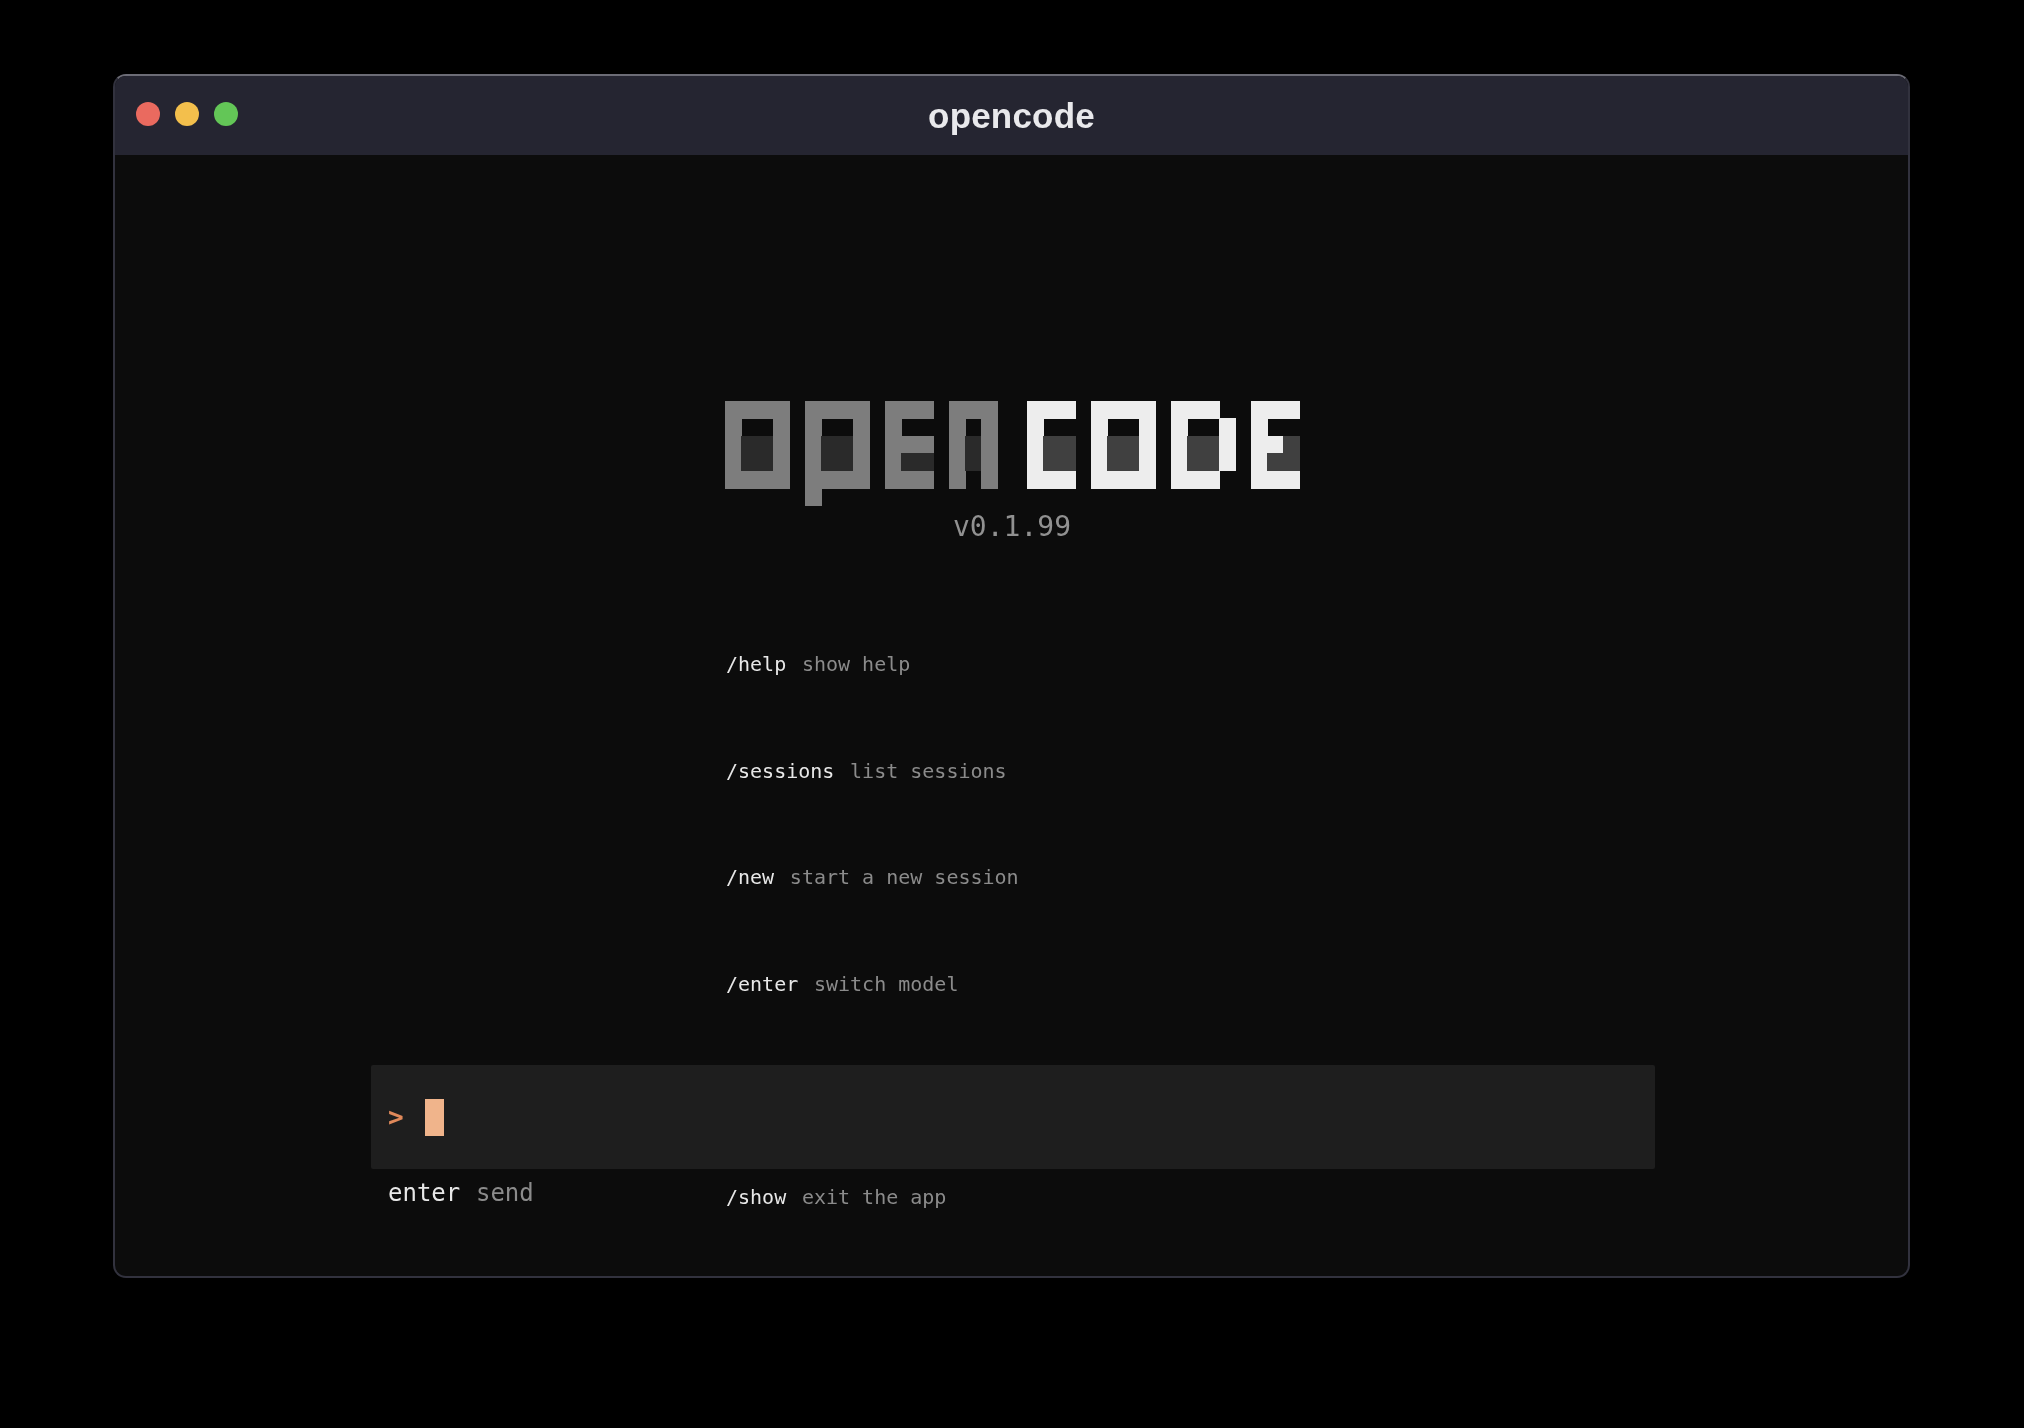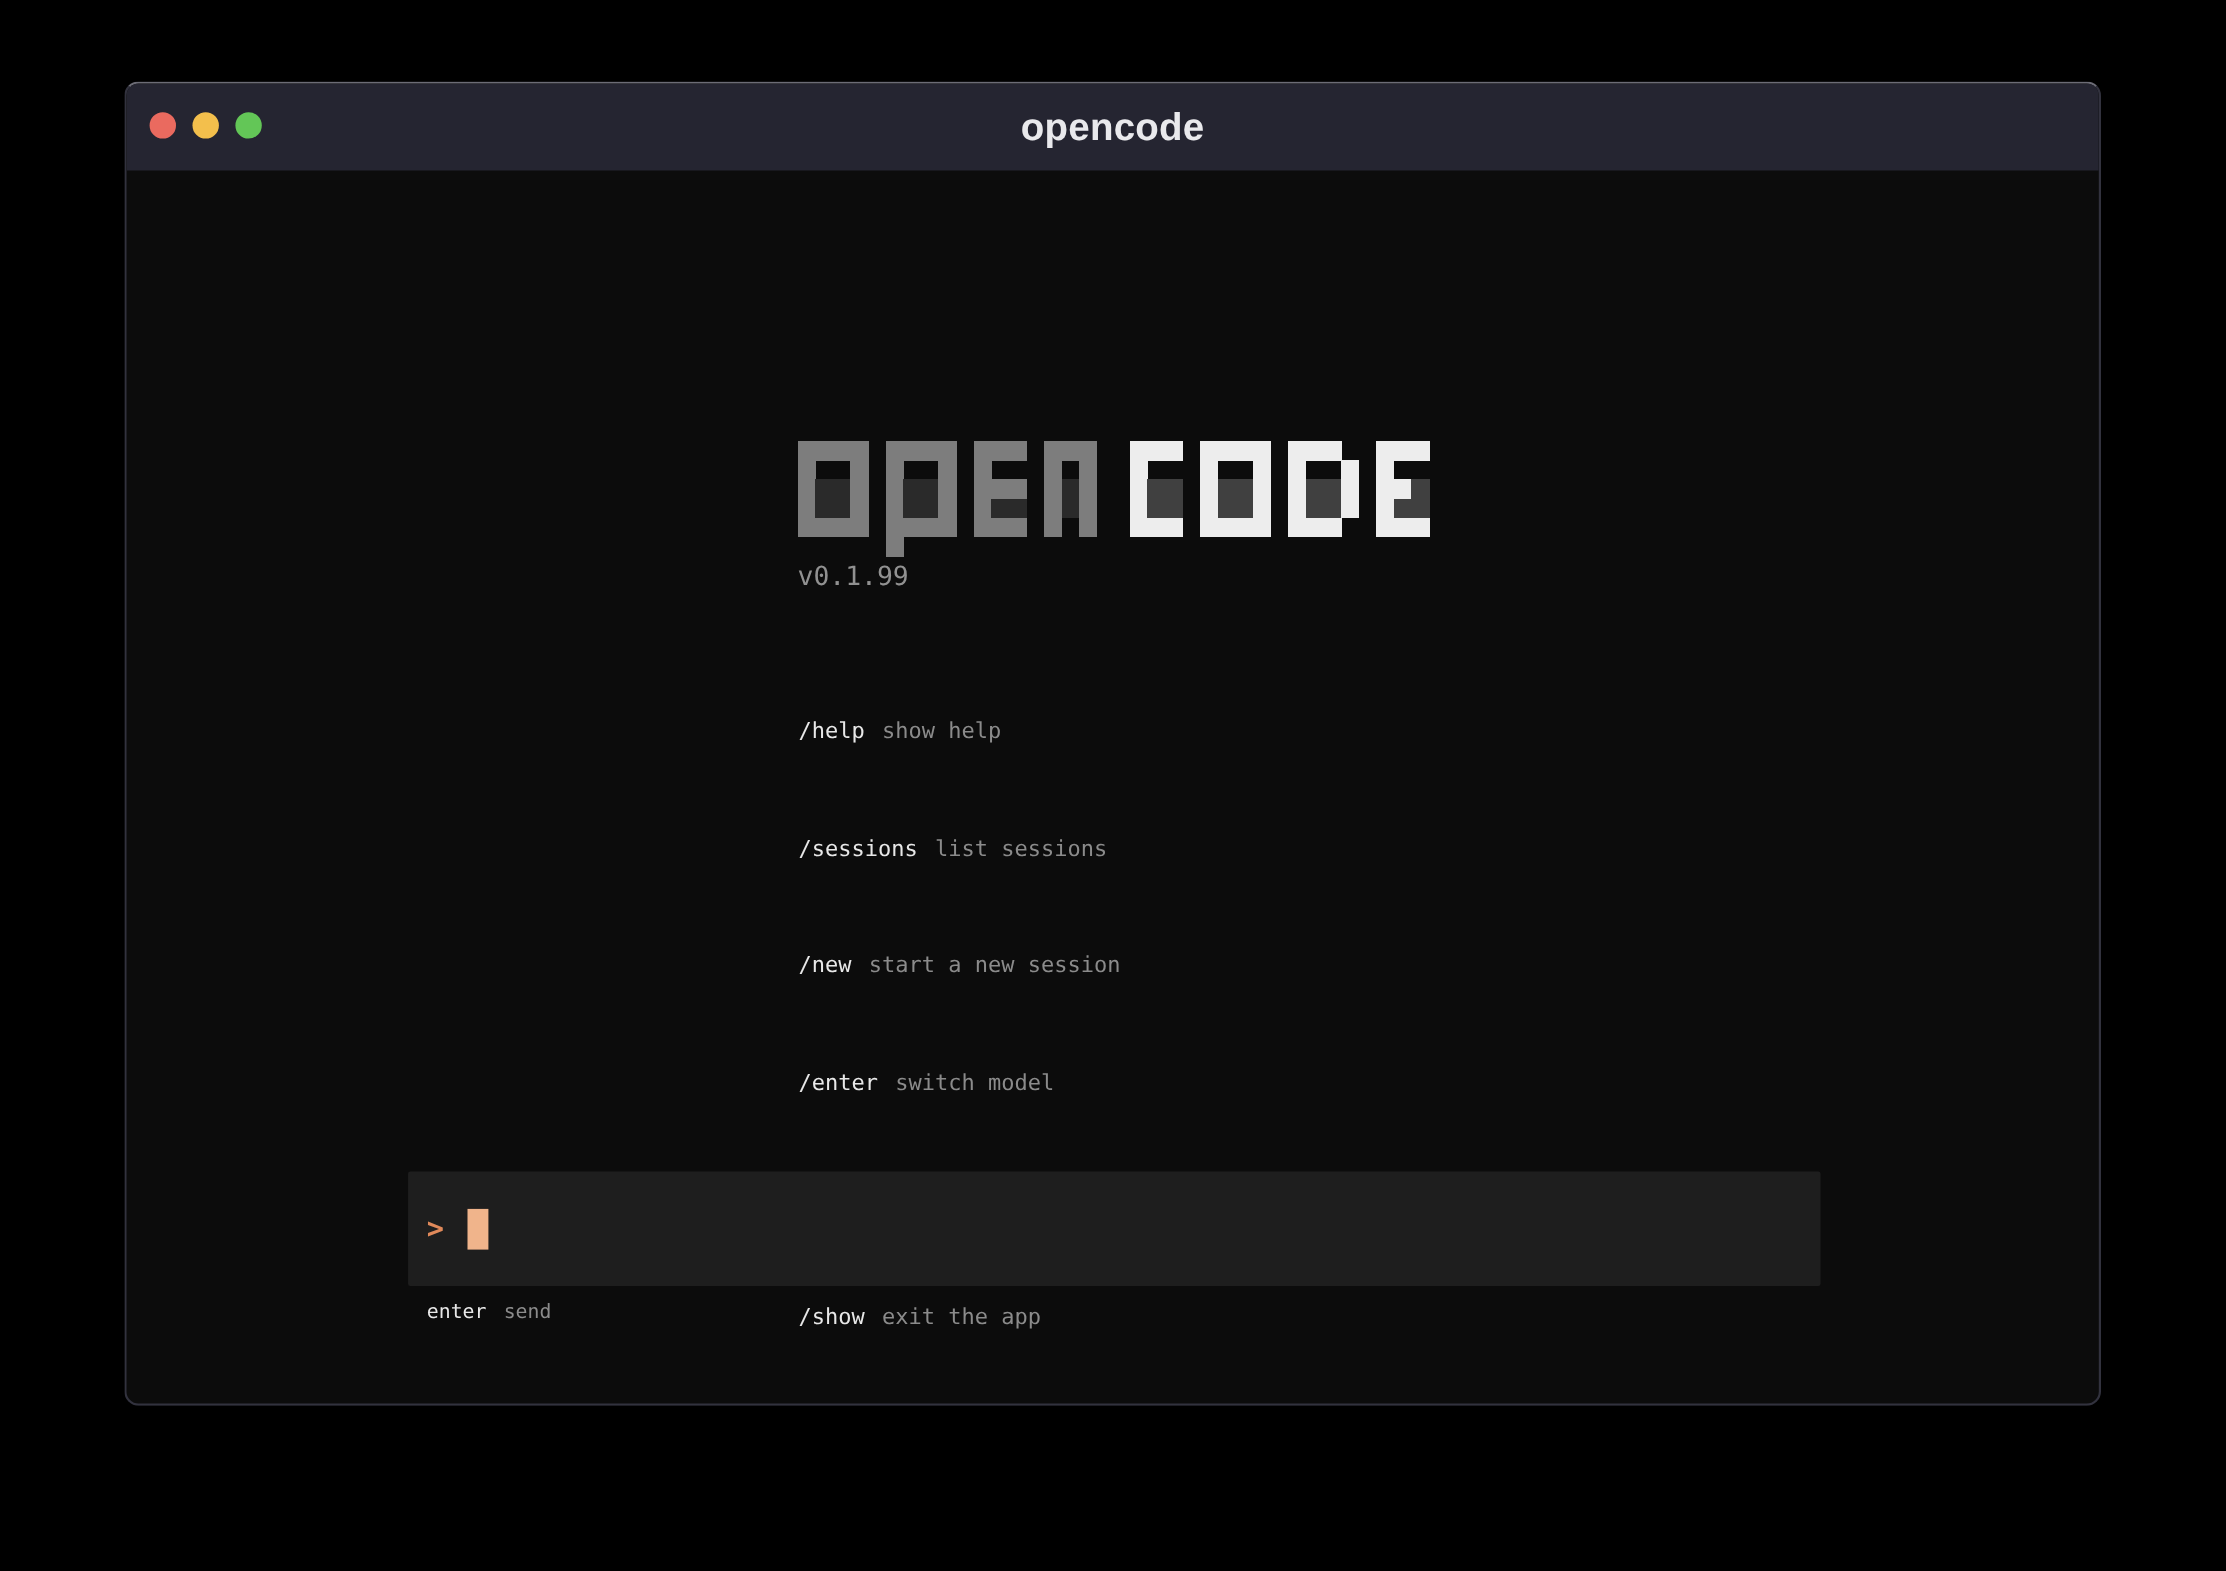--- a/index.html
+++ b/index.html
@@ -26,21 +26,21 @@
   .tl.green  { background:var(--traffic-green,#63c657); }
   .title {
     position:absolute; left:0; right:0; top:0; height:79px;
     display:flex; align-items:center; justify-content:center;
     font-family:"Liberation Sans","DejaVu Sans",sans-serif;
     font-weight:700; font-size:35px; color:#e9e9ec; letter-spacing:0.2px;
   }
   .logo { position:absolute; left:610px; top:325px; width:580px; height:106px; }
   .version {
     position:absolute; left:610px; top:434px; width:574px;
-    text-align:left; font-size:24px; color:#919191;
+    text-align:center; font-size:28px; color:#919191;
   }
   .commands {
     position:absolute; left:611px; top:500px;
     font-size:20px; line-height:35.5px; white-space:pre;
   }
   .cmd-name { color:#e8e8e8; }
   .cmd-desc { color:#8b8b8b; margin-left:15.7px; }
   .inputbox {
     position:absolute; left:256px; top:989px; width:1284px; height:104px;
     background:#1e1e1e; border-radius:2px;
@@ -49,21 +49,21 @@
   }
   .prompt-symbol { color:var(--accent-prompt,#e0895a); font-weight:700; }
   .cursor {
     display:inline-block; width:19px; height:37px; margin-left:17px;
     background:var(--cursor,#f0b48b);
   }
   .input-value { color:#e8e8e8; margin-left:4px; }
   .statusbar {
     position:absolute; left:256px; top:1100px; width:1284px;
     display:flex; justify-content:space-between; align-items:center;
-    padding:0 16px 0 17px; font-size:18px; line-height:34px;
+    padding:0 16px 0 17px; font-size:24px; line-height:34px;
   }
   .dim { color:#8b8b8b; }
   .lit { color:#e8e8e8; }
   .gap-l { margin-left:15.7px; }
 </style>
 </head>
 <body>
 
 <div class="screen">
   <div class="window">

